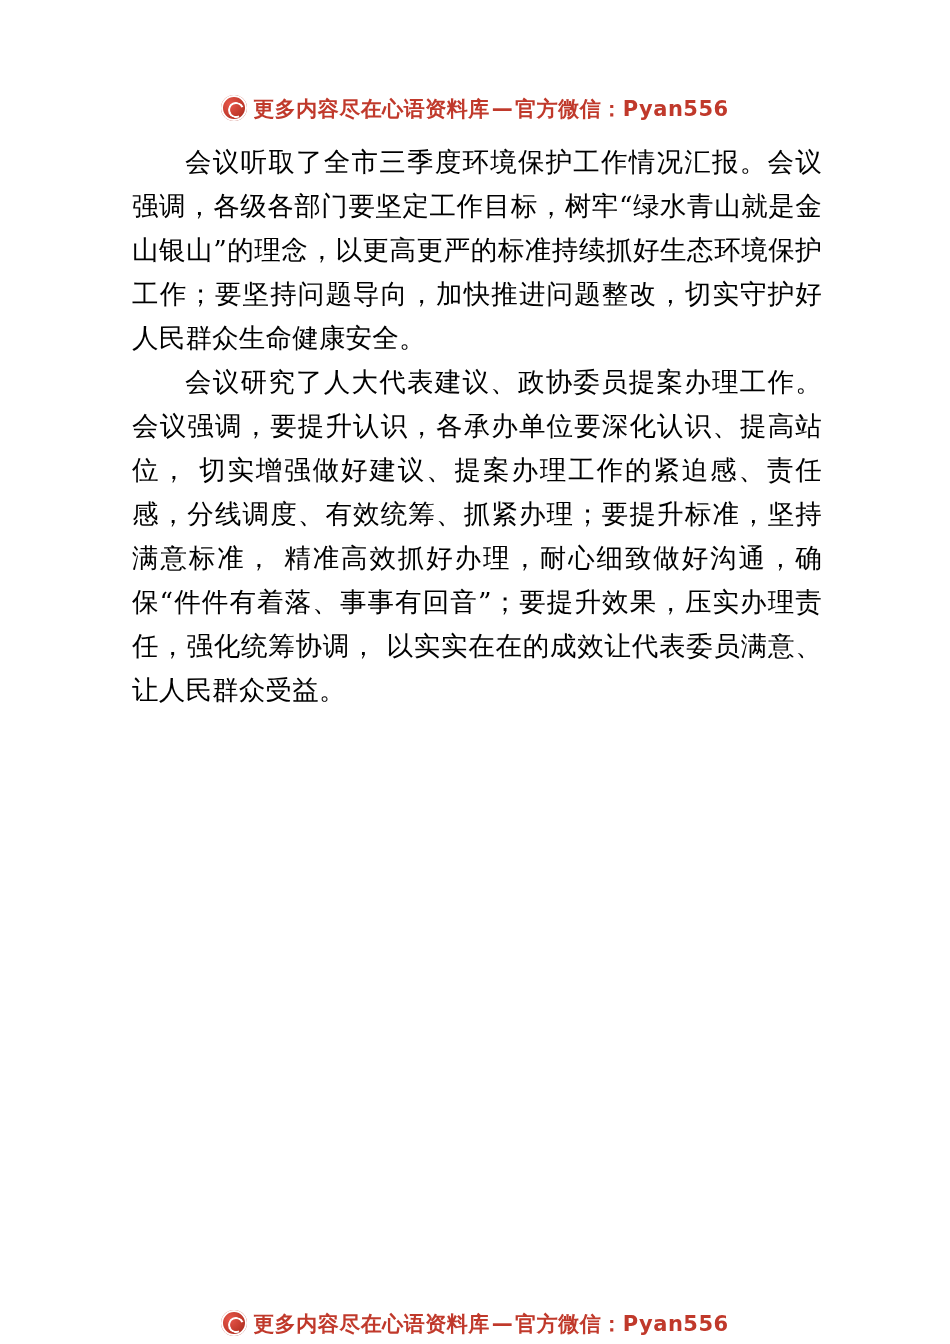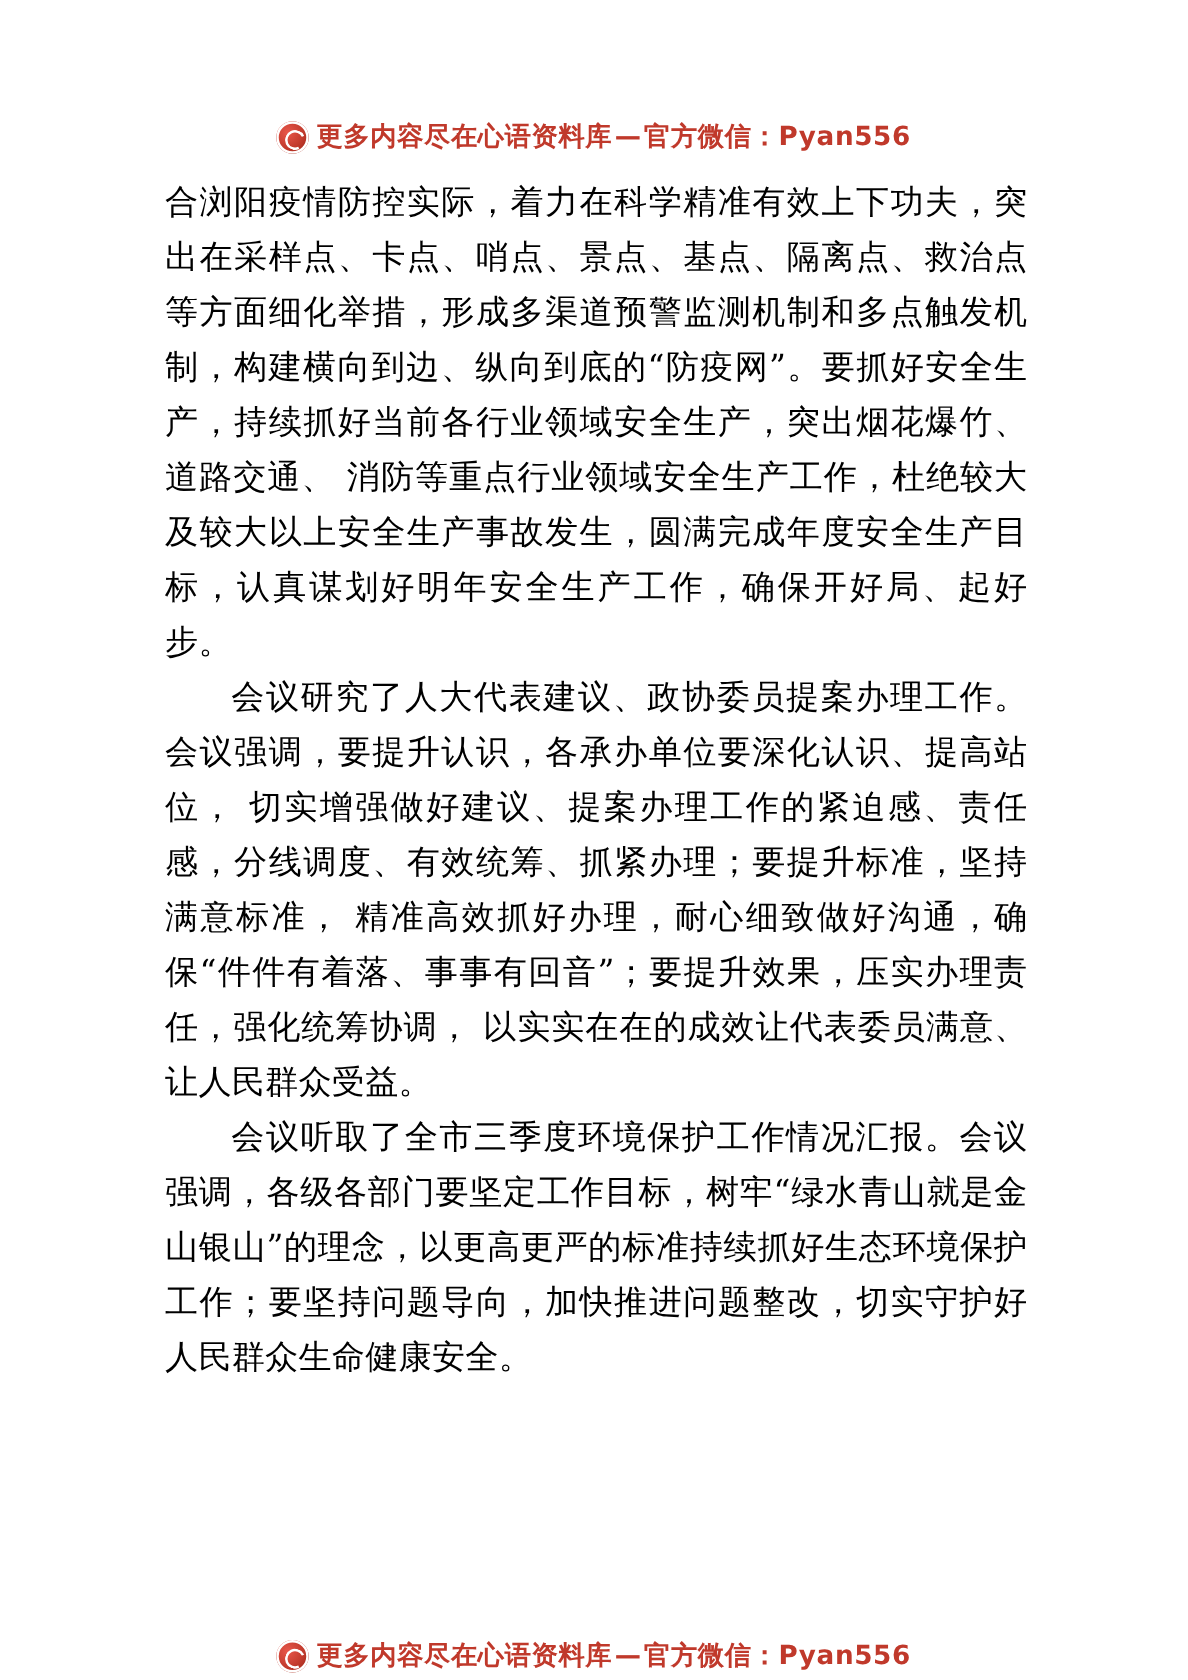--- a/index.html
+++ b/index.html
@@ -21,21 +21,21 @@
     height: 1344px;
     box-sizing: border-box;
   }
 
   
   .watermark {
     position: absolute;
     left: 0;
     width: 950px;
     display: flex;
-    align-items: flex-end;
+    align-items: flex-start;
     justify-content: center;
     gap: 6px;
     white-space: nowrap;
   }
   .watermark.top { top: 95px; }
   .watermark.bottom { top: 1310px; }
 
   .wm-logo {
     width: 26px;
     height: 26px;
@@ -89,23 +89,22 @@
 <body>
 
 <div class="page">
 
   <div class="watermark top">
     <span class="wm-logo"></span>
     <span class="wm-text"><span>更多内容尽在心语资料库</span><span class="sep">—</span><span>官方微信：</span><span>Pyan556</span></span>
   </div>
 
   <div class="doc-body">
-    <p class="para">合浏阳疫情防控实际，着力在科学精准有效上下功夫，突出在采样点、卡点、哨点、景点、基点、隔离点、救治点等方面细化举措，形成多渠道预警监测机制和多点触发机制，构建横向到边、纵向到底的“防疫网”。要抓好安全生产，持续抓好当前各行业领域安全生产，突出烟花爆竹、道路交通、 消防等重点行业领域安全生产工作，杜绝较大及较大以上安全生产事故发生，圆满完成年度安全生产目标，认真谋划好明年安全生产工作，确保开好局、起好步。</p>
+    <p class="para indent">会议听取了全市三季度环境保护工作情况汇报。会议强调，各级各部门要坚定工作目标，树牢“绿水青山就是金山银山”的理念，以更高更严的标准持续抓好生态环境保护工作；要坚持问题导向，加快推进问题整改，切实守护好人民群众生命健康安全。</p>
     <p class="para indent">会议研究了人大代表建议、政协委员提案办理工作。会议强调，要提升认识，各承办单位要深化认识、提高站位， 切实增强做好建议、提案办理工作的紧迫感、责任感，分线调度、有效统筹、抓紧办理；要提升标准，坚持满意标准， 精准高效抓好办理，耐心细致做好沟通，确保“件件有着落、事事有回音”；要提升效果，压实办理责任，强化统筹协调， 以实实在在的成效让代表委员满意、让人民群众受益。</p>
-    <p class="para indent">会议听取了全市三季度环境保护工作情况汇报。会议强调，各级各部门要坚定工作目标，树牢“绿水青山就是金山银山”的理念，以更高更严的标准持续抓好生态环境保护工作；要坚持问题导向，加快推进问题整改，切实守护好人民群众生命健康安全。</p>
   </div>
 
   <div class="watermark bottom">
     <span class="wm-logo"></span>
     <span class="wm-text"><span>更多内容尽在心语资料库</span><span class="sep">—</span><span>官方微信：</span><span>Pyan556</span></span>
   </div>
 
 </div>
 
 </body></html>

